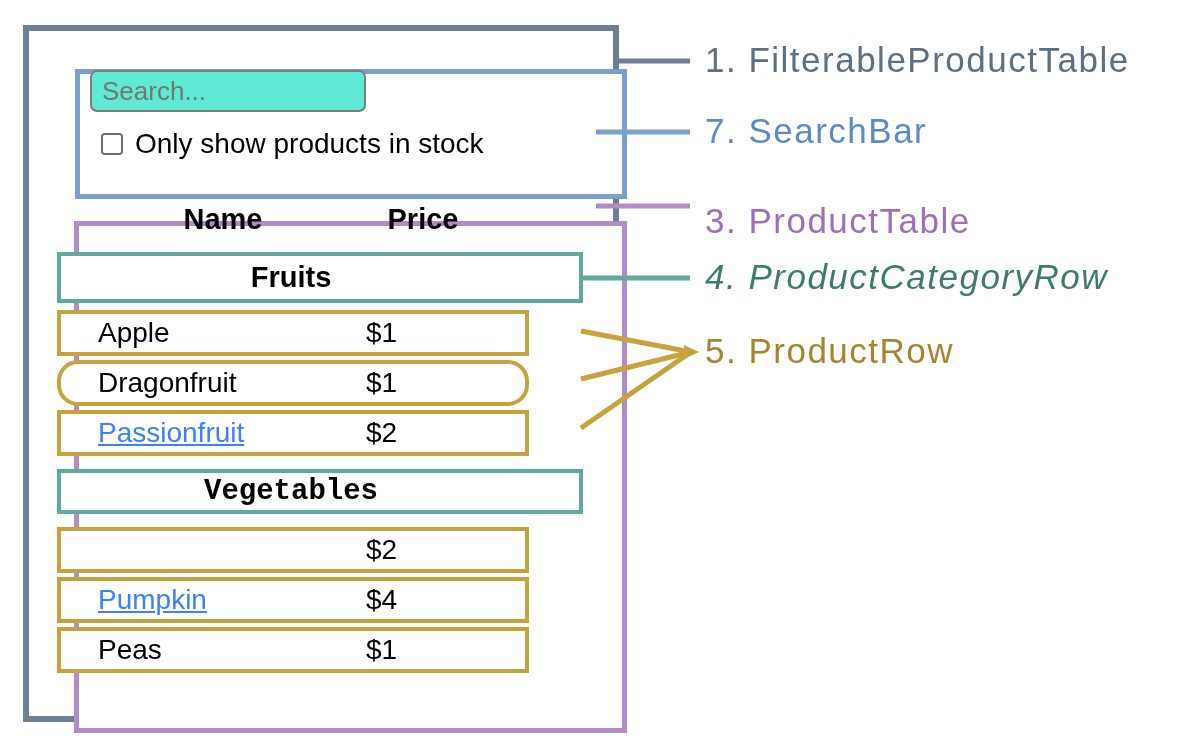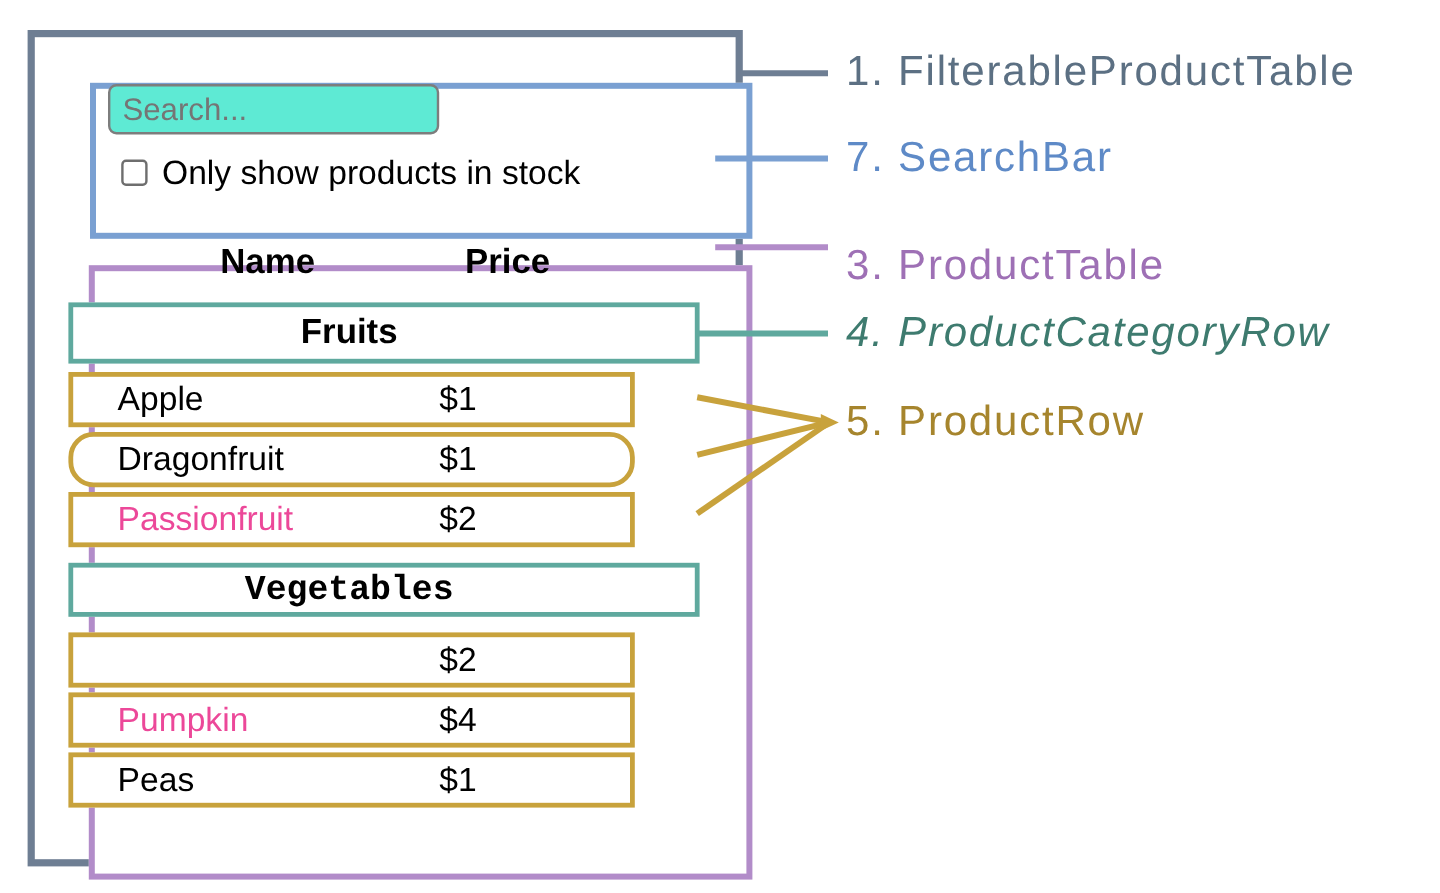--- a/index.html
+++ b/index.html
@@ -52,21 +52,21 @@
   }
   .cat-box .cat-text{
     font-size:29px;font-weight:bold;color:#000;padding-right:58px;white-space:nowrap;
   }
   .row-box{
     position:absolute;left:57px;width:472px;height:46px;
     border:4px solid #c8a23c;box-sizing:border-box;background:#fff;
     display:flex;align-items:center;
   }
   .row-box .p-name{font-size:28px;color:#000;padding-left:37px;white-space:nowrap;}
-  .row-box .p-name.red{color:#ec4899;}
+  .row-box .p-name.red{color:#3b82f6;text-decoration:underline;}
   .row-box .p-price{position:absolute;left:305px;font-size:28px;color:#000;white-space:nowrap;}
   
   .cat-fruits{top:252px;text-align:center;}
   .row-apple{top:310px;}
   .row-dragonfruit{top:360px;border-radius:21px;}
   .row-passionfruit{top:410px;}
   .cat-vegetables{top:469px;height:45px;font-family:Liberation Mono, monospace;}
   .row-spinach{top:527px;}
   .row-pumpkin{top:577px;}
   .row-peas{top:627px;}

